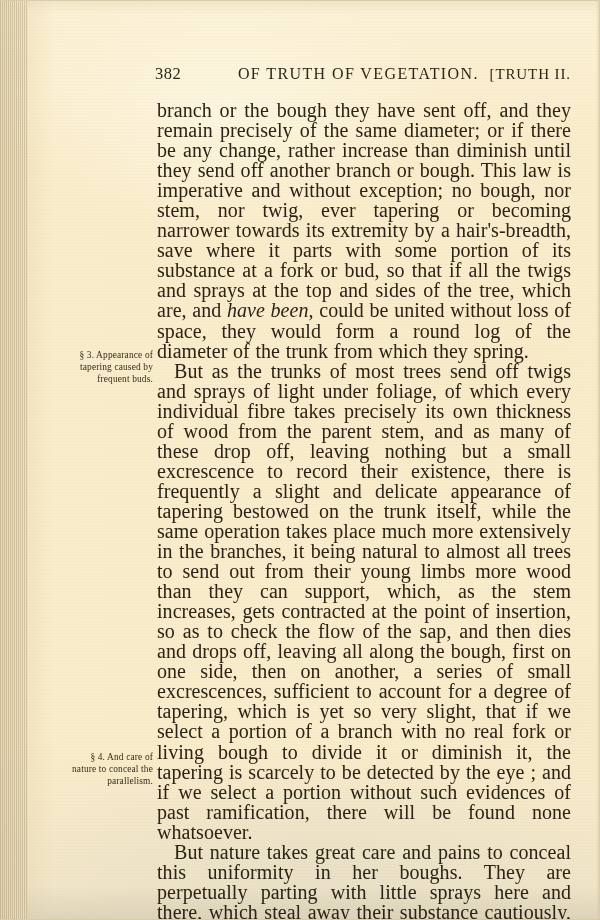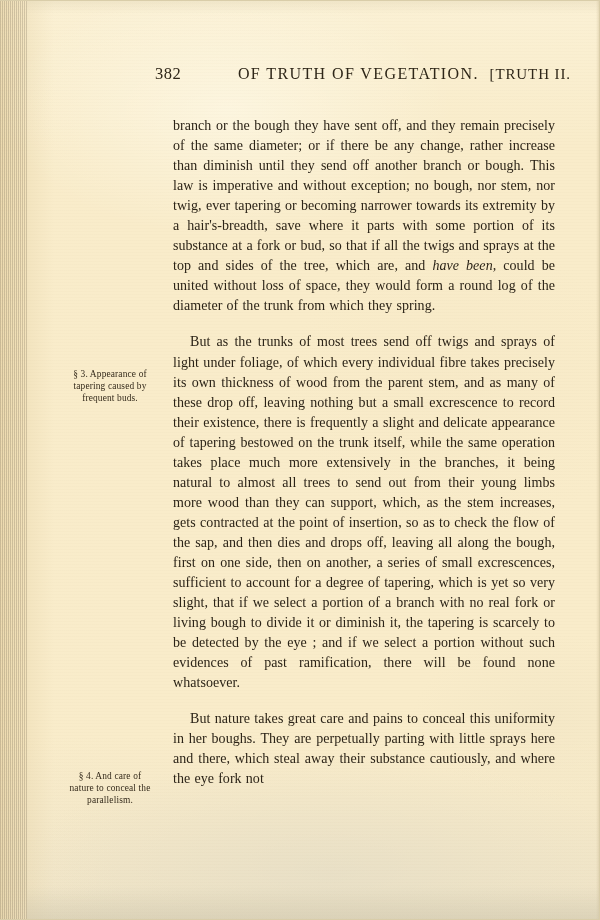--- a/index.html
+++ b/index.html
@@ -154,22 +154,22 @@
   }
 
   
   #text-column {
     position: absolute;
     left: 157px;
     top: 100px;
     width: 414px;
   }
   .para {
-    margin: 16px;
-    font-size: 14px;
+    margin: 0;
+    font-size: 20px;
     line-height: 20.05px;
     text-align: justify;
     text-align-last: left;
     letter-spacing: 0.05px;
     word-spacing: 0.6px;
     color: #2b2317;
     -webkit-font-smoothing: antialiased;
   }
   .para.indent {
     text-indent: 17px;
@@ -180,22 +180,21 @@
 
   
   .margin-note {
     position: absolute;
     left: 67px;
     width: 86px;
     font-size: 9.4px;
     line-height: 11.9px;
     letter-spacing: 0.15px;
     color: #352b1c;
-    text-align: center;
-    margin-top: 19px;
+    text-align: right;
   }
   #margin-note-1 { top: 350px; }
   #margin-note-2 { top: 752px; }
 </style>
 </head>
 <body>
 
 <div id="page">
 
   <div id="gutter"></div>

